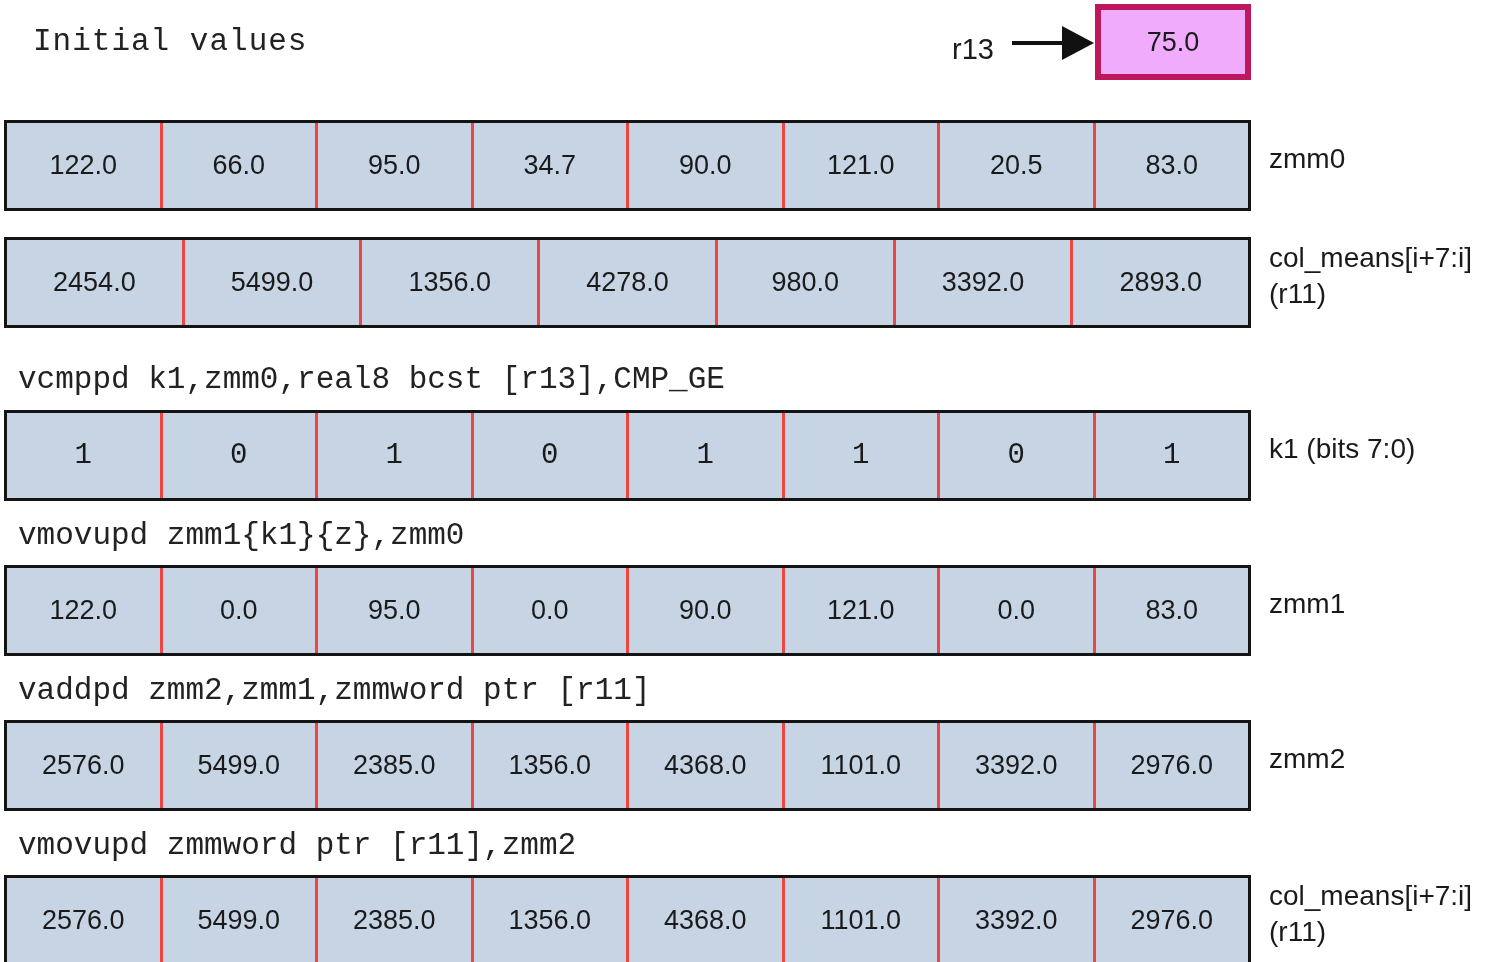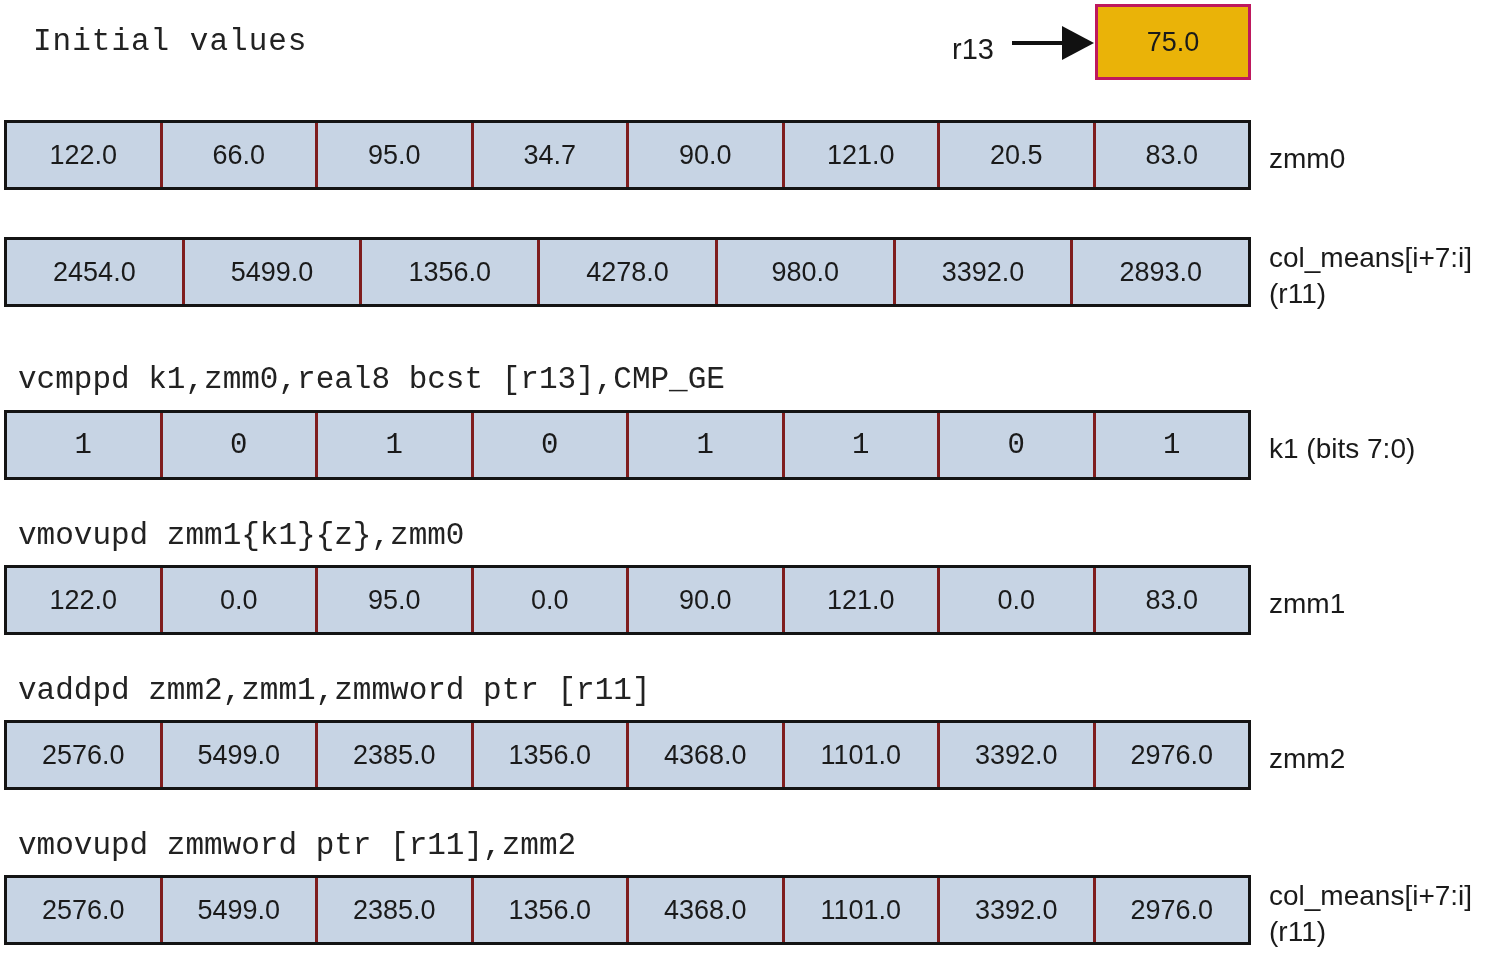--- a/index.html
+++ b/index.html
@@ -18,29 +18,29 @@
     white-space:pre;
     margin-left:13px;
   }
   .instr{
     position:absolute;left:18px;
     font-size:31px;letter-spacing:0px;color:#222;
     white-space:pre;
     font-family:Liberation Mono, monospace;
   }
   
-  .reg-row{position:absolute;left:4px;width:1247px;height:70px;}
+  .reg-row{position:absolute;left:4px;width:1247px;height:91px;}
   .cells{
     display:flex;width:100%;height:100%;
     border:3px solid #141414;box-sizing:border-box;
     background:#c7d4e4;
   }
   .cell{
     flex:1 1 0;display:flex;align-items:center;justify-content:center;
-    border-left:3px solid #7f1d1d;
+    border-left:3px solid #ef4444;
     font-size:27px;color:#1a1a1a;
     background:#c7d4e4;
   }
   .cell:first-child{border-left:none;}
   .cell.bit{font-family:"Liberation Mono","DejaVu Sans Mono",monospace;font-size:29px;}
   .row-label{
     position:absolute;left:1261px;top:0;height:78px;width:240px;
     display:flex;flex-direction:column;justify-content:center;
     font-size:28px;line-height:36px;color:#1a1a1a;padding-left:4px;box-sizing:border-box;
   }
@@ -52,21 +52,21 @@
     position:absolute;left:1012px;top:41px;width:58px;height:4px;background:#111;
   }
   .arrow-head{
     position:absolute;left:1062px;top:26px;width:0;height:0;
     border-left:32px solid #111;
     border-top:17px solid transparent;
     border-bottom:17px solid transparent;
   }
   .r13-box{
     position:absolute;left:1095px;top:4px;width:156px;height:76px;
-    background:#eab308;border:3px solid #be185d;box-sizing:border-box;
+    background:#f0abfc;border:6px solid #be185d;box-sizing:border-box;
     display:flex;align-items:center;justify-content:center;
     font-size:27px;color:#1a1a1a;
   }
 </style>
 </head>
 <body>
 
 <div class="canvas">
 
   <div class="title mono">Initial values</div>

